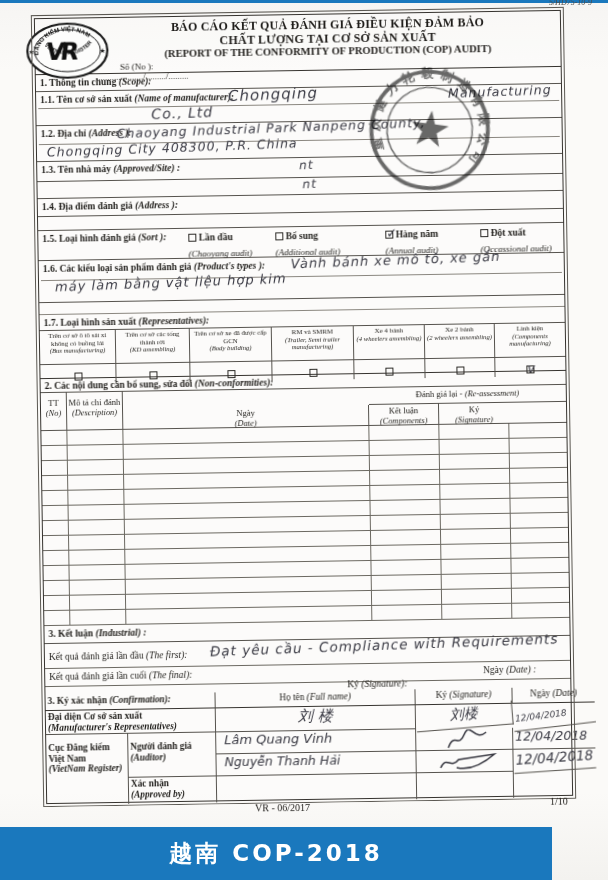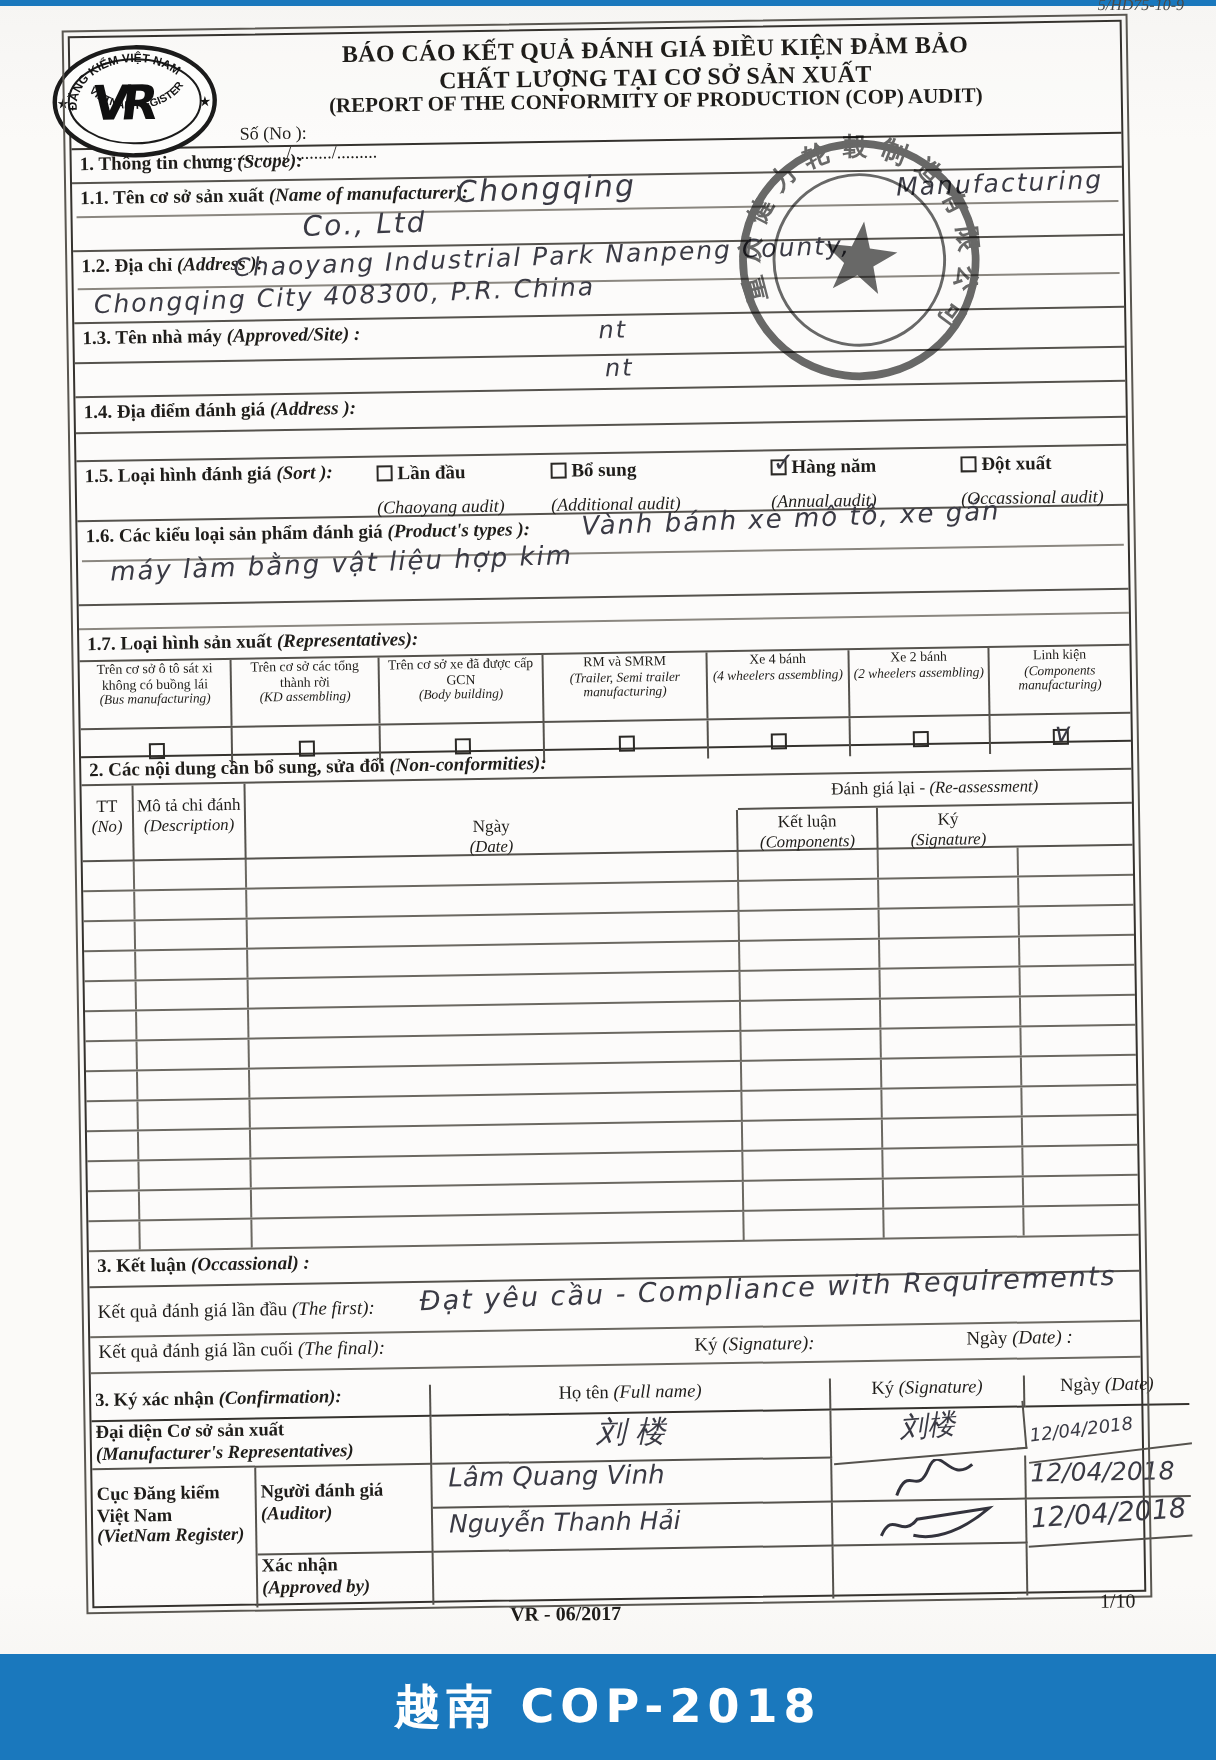--- a/index.html
+++ b/index.html
@@ -64,24 +64,24 @@
   .t4 .ctr{text-align:center;}
   .t4 .noB{border-bottom:none;}
   .t4 .noR{border-right:none;}
   .t4 .vrcell{grid-row:3/6;border-bottom:none;padding-top:8px;}
   .t4 .audcell{grid-row:3/5;padding-top:8px;}
   .t4 .hwc{font-family:"DejaVu Sans",sans-serif;font-style:italic;color:#3a3a44;}
   
   .stamp{position:absolute;left:330px;top:54px;width:126px;height:126px;opacity:.82;mix-blend-mode:multiply;transform:rotate(8deg);}
   
   .ffoot{position:absolute;left:0;top:802px;width:608px;font-size:10px;transform:rotate(-0.5deg);}
-  .ffoot .code{position:absolute;left:255px;font-weight:bold;}
+  .ffoot .code{position:absolute;left:255px;}
   .ffoot .pg{position:absolute;left:550px;top:-4px;}
   
-  .banner{position:absolute;left:0;bottom:0;width:608px;height:53px;background:#1a78bd;display:flex;align-items:center;justify-content:center;}
+  .banner{position:absolute;left:0;bottom:0;width:552px;height:53px;background:#1a78bd;display:flex;align-items:center;justify-content:center;}
   .banner span{color:#fff;font:bold 23px "DejaVu Sans",sans-serif;letter-spacing:3px;}
 </style>
 </head>
 <body>
 
 <div class="topline"></div>
 <div class="doccode">5/HD75-10-9</div>
 
 <div class="form">
 
@@ -318,31 +318,31 @@
         <span></span>
         <span></span>
         <span></span>
         <span></span>
         <span></span>
     </div>
     </div>
 
   <div class="s3line" style="height:18px;border-bottom-color:#55524d">
     <span class="vi">3. Kết luận</span>
-    <span class="en">(Occassional) :</span>
+    <span class="en">(Industrial) :</span>
   </div>
   <div class="s3line" style="height:25px;padding-top:8px">
     <span style="font-weight:normal">Kết quả đánh giá lần đầu</span>
     <span class="enl">(The first):</span>
     <span class="hw" style="left:165px;top:-2px;font-size:13.5px">Đạt yêu cầu - Compliance with Requirements</span>
   </div>
   <div class="s3line" style="height:18px">
     <span style="font-weight:normal">Kết quả đánh giá lần cuối</span>
     <span class="enl">(The final):</span>
-    <span style="position:absolute;left:302px;top:4px"><span>Ký</span> <span class="enl">(Signature):</span></span>
+    <span style="position:absolute;left:302px;top:15px"><span>Ký</span> <span class="enl">(Signature):</span></span>
     <span style="position:absolute;left:438px;top:3px"><span>Ngày</span> <span class="enl">(Date) :</span></span>
   </div>
   <div style="height:8px"></div>
 
   <div class="t4">
     <div class="c15 rt0"><span class="vi">3. Ký xác nhận</span> <span class="en">(Confirmation):</span></div>
     <div class="ctr rt0"><span class="vi" style="font-weight:normal">Họ tên</span> <span class="enl">(Full name)</span></div>
     <div class="ctr rt0"><span>Ký</span> <span class="enl">(Signature)</span></div>
     <div class="ctr rt0 noR"><span>Ngày</span> <span class="enl">(Date)</span></div>
 

